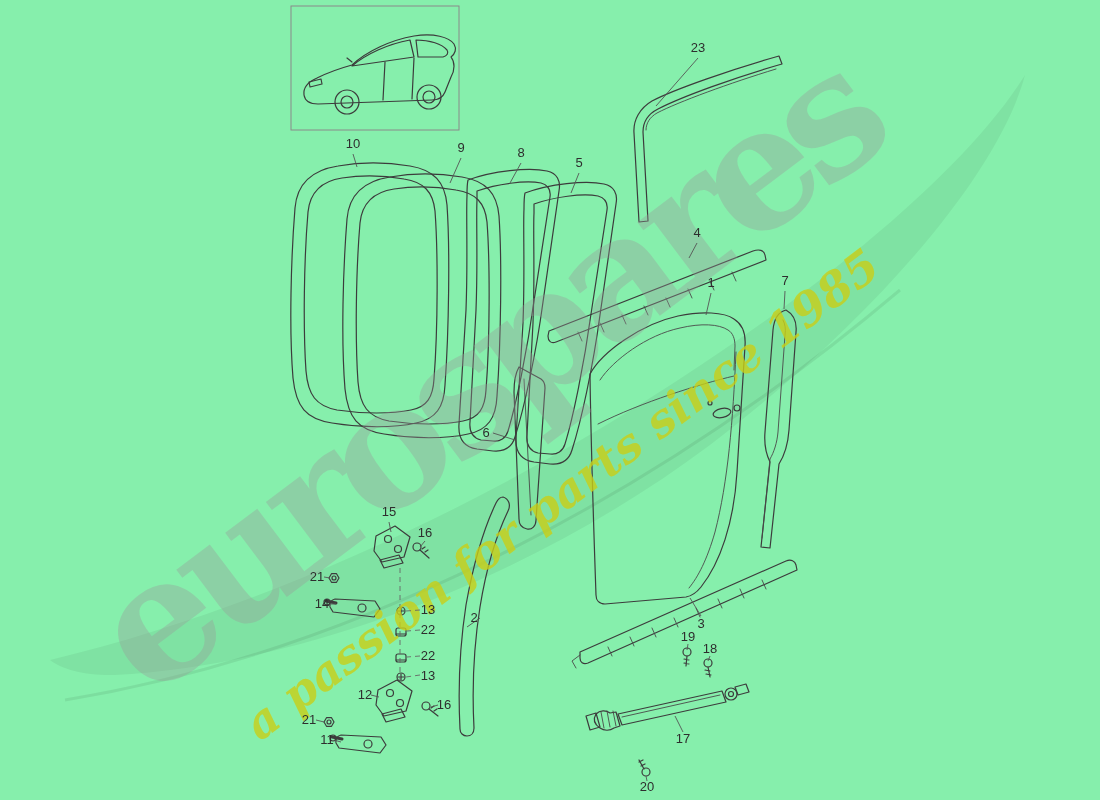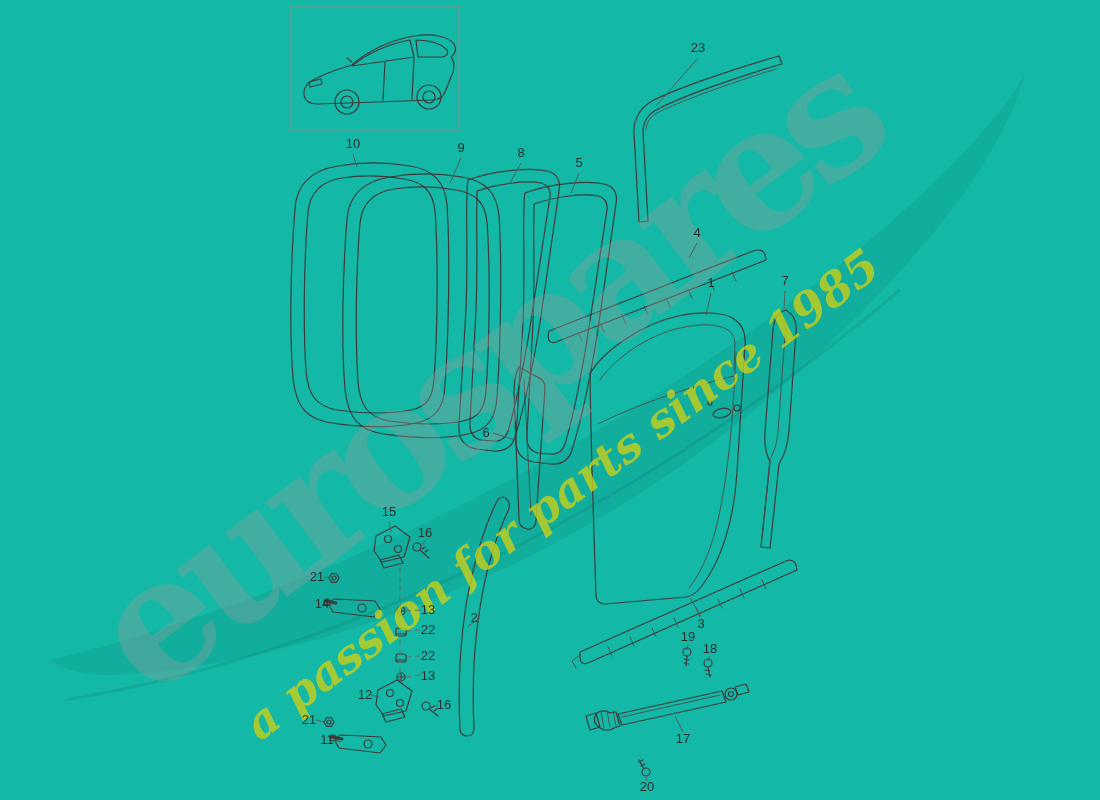--- a/index.html
+++ b/index.html
@@ -1,16 +1,16 @@
 <!DOCTYPE html>
 <html><head>
 <meta charset="utf-8">
 <style>
   html,body{margin:0;padding:0;background:#ffffff;}
-  .stage{position:relative;width:1100px;height:800px;background:#14b8a6;overflow:hidden;
+  .stage{position:relative;width:1100px;height:800px;background:#86efac;overflow:hidden;
          font-family:"Liberation Sans", sans-serif;}
   svg{display:block;}
   .line{stroke:#3c3c3c;stroke-width:1.2;fill:none;stroke-linejoin:round;stroke-linecap:round;}
   .thin{stroke:#4a4a4a;stroke-width:0.9;fill:none;}
   .leader{stroke:#555;stroke-width:0.9;fill:none;}
   .leader-dash{stroke:#666;stroke-width:0.9;fill:none;stroke-dasharray:5 4;}
   .callout{font-family:"Liberation Sans",sans-serif;font-size:13px;fill:#2e2e2e;text-anchor:middle;}
   .wm-brand{font-family:"DejaVu Serif",serif;font-weight:bold;opacity:0.35;}
   .wm-tag{font-family:"DejaVu Serif",serif;font-weight:bold;font-style:italic;opacity:0.8;}
 </style>

